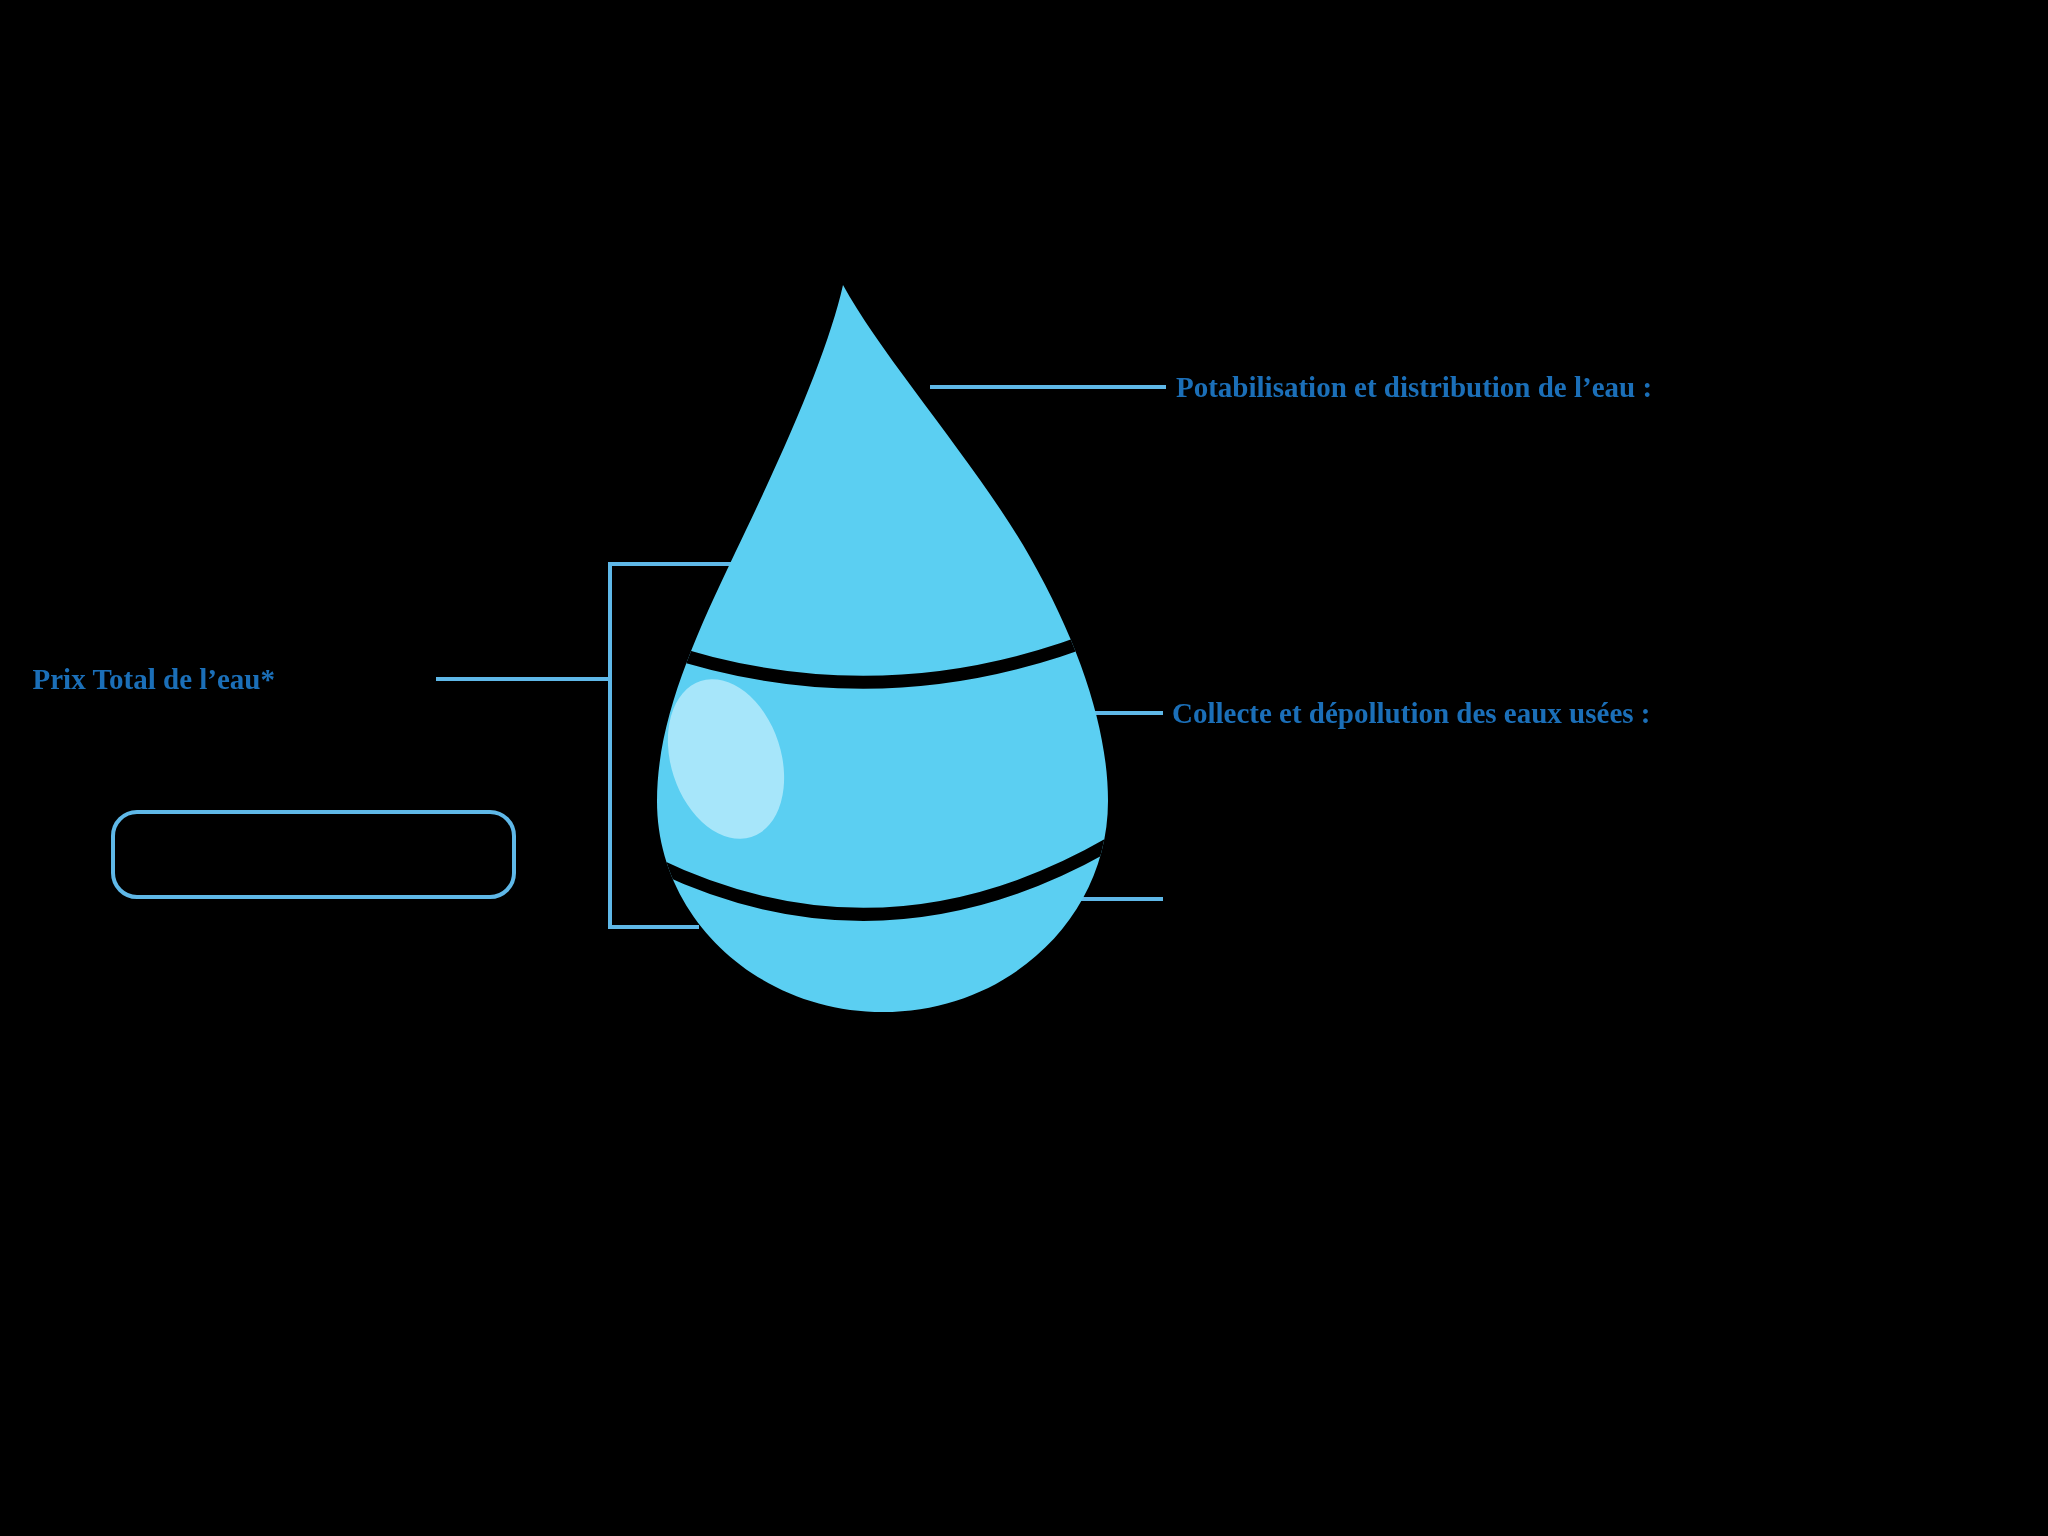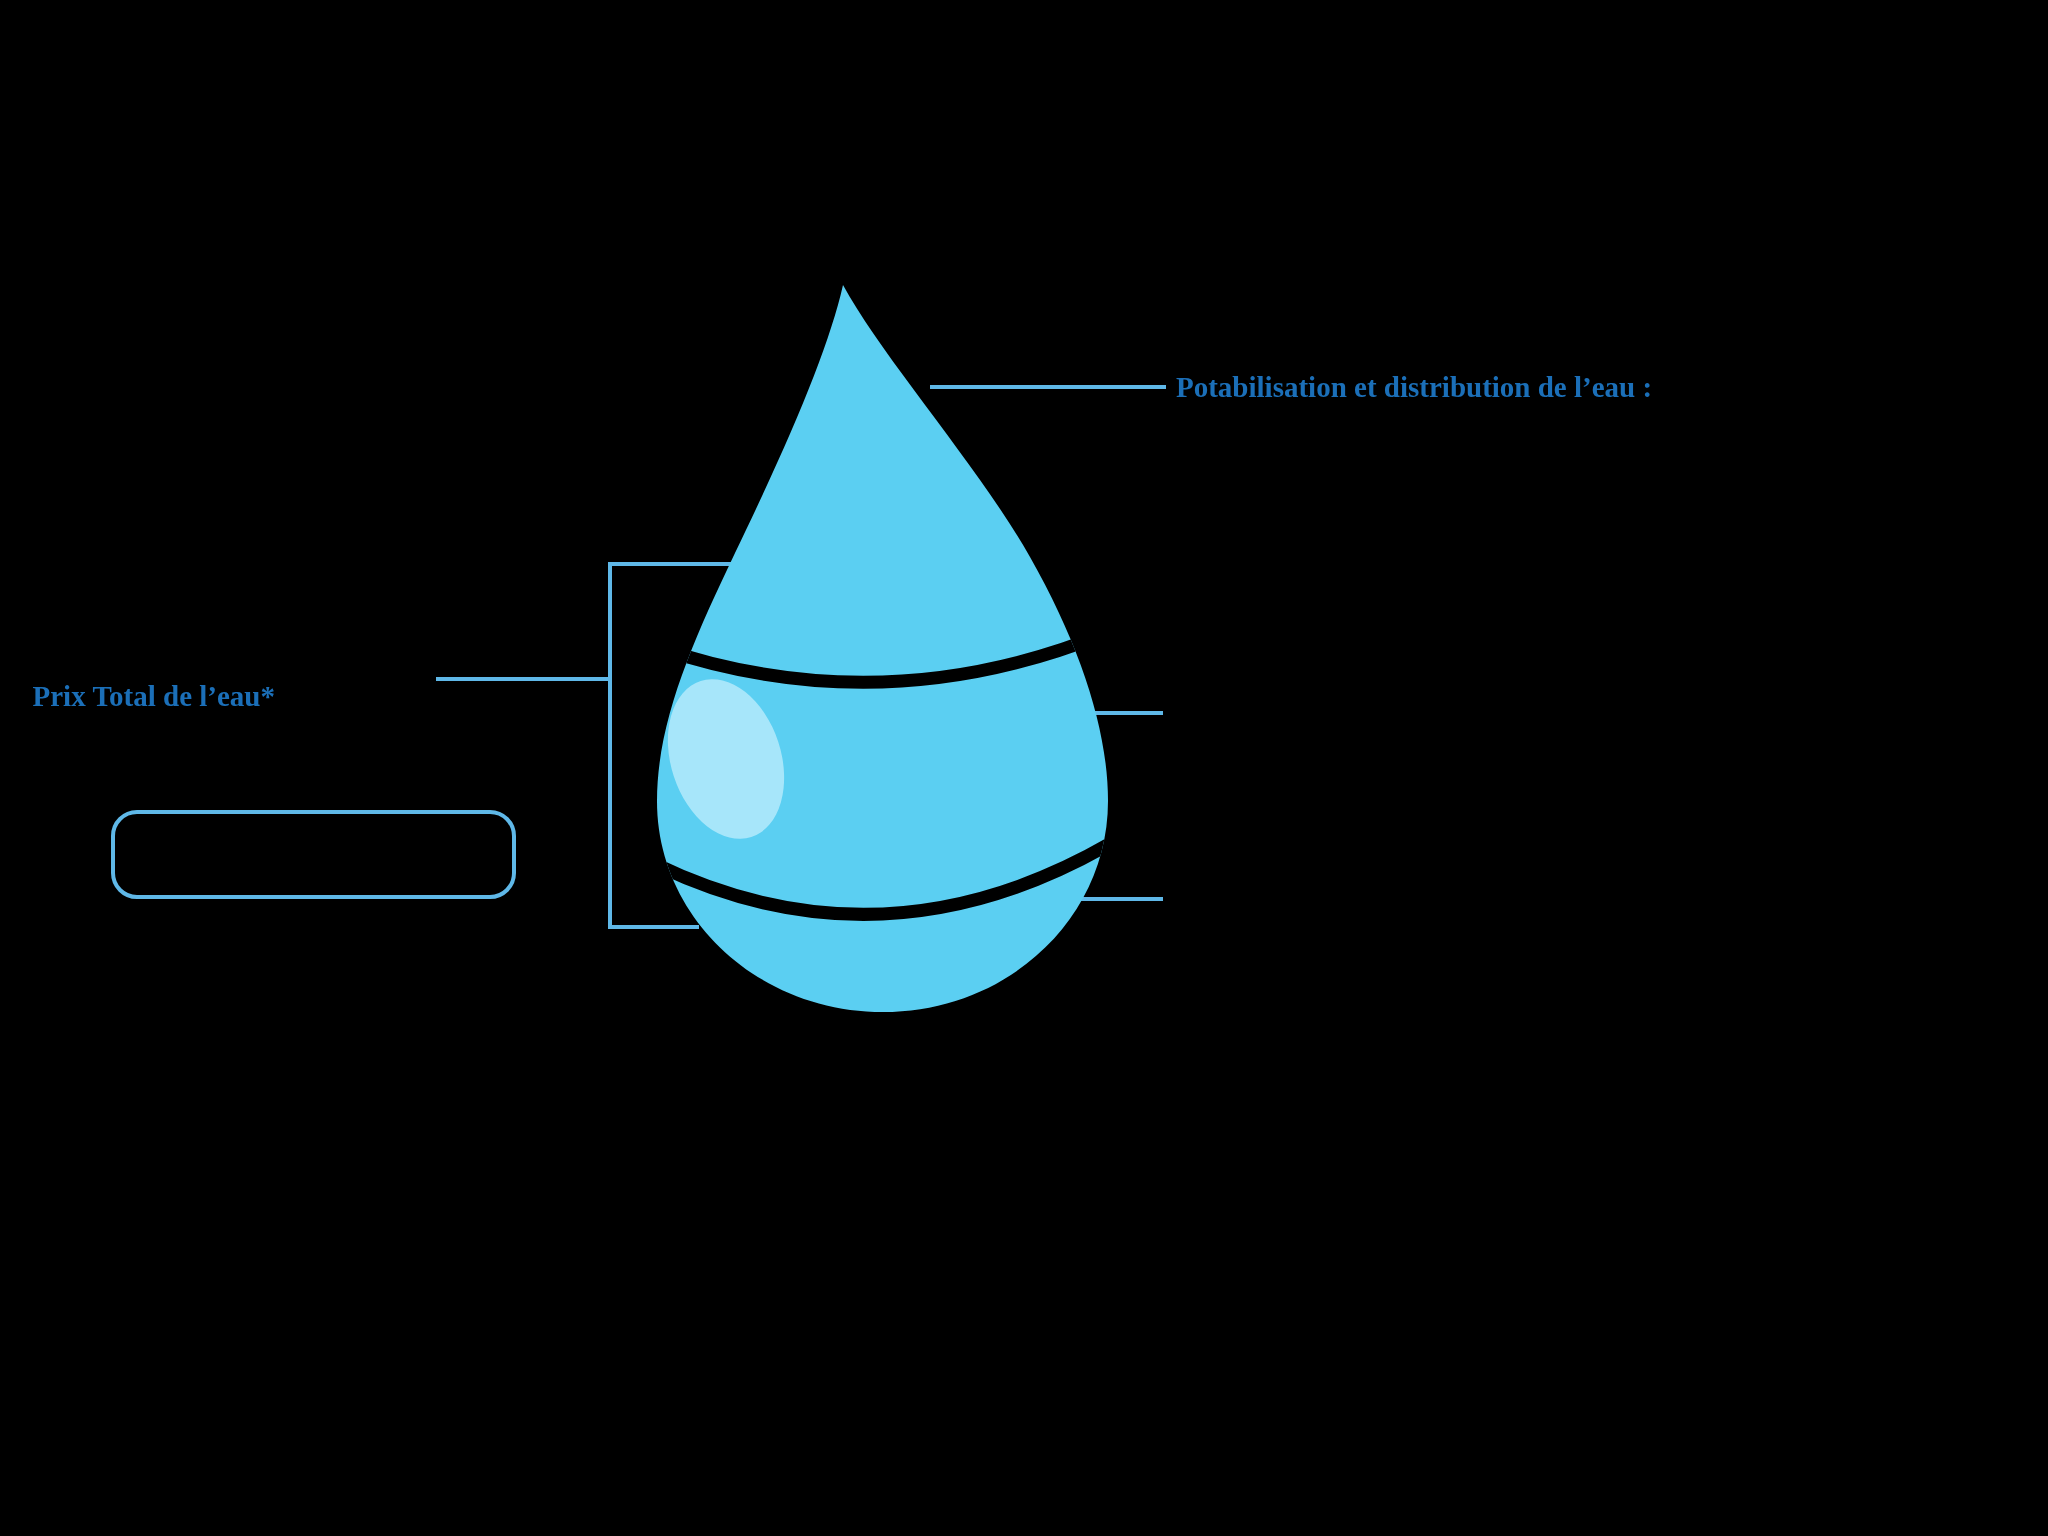--- a/index.html
+++ b/index.html
@@ -73,19 +73,20 @@
              C 322 182, 225 72, 186 0 Z" fill="#5BCFF2"></path>
     <g clip-path="url(#dropClip)">
       <ellipse cx="69" cy="474" rx="55" ry="82" transform="rotate(-18 69 474)" fill="#A7E6FA"></ellipse>
       <path d="M -20 355 Q 226 447, 471 339" stroke-width="13" fill="none" stroke="#000000"></path>
       <path d="M -20 570 Q 226 699, 471 548" stroke-width="13" fill="none" stroke="#000000"></path>
     </g>
   </svg>
 
   <div class="label" style="left:1176px;top:369px;">Potabilisation et distribution de l’eau :</div>
 
+  <div class="label" style="left:1172px;top:695px;">Collecte et dépollution des eaux usées :</div>
 
 
-  <div class="label label-prix" style="right:1617px;top:661px;margin-top:17px;">Prix Total de l’eau*</div>
+  <div class="label label-prix" style="right:1617px;top:661px;">Prix Total de l’eau*</div>
 
   <div class="price-box"></div>
 
 </div>
 
 </body></html>

